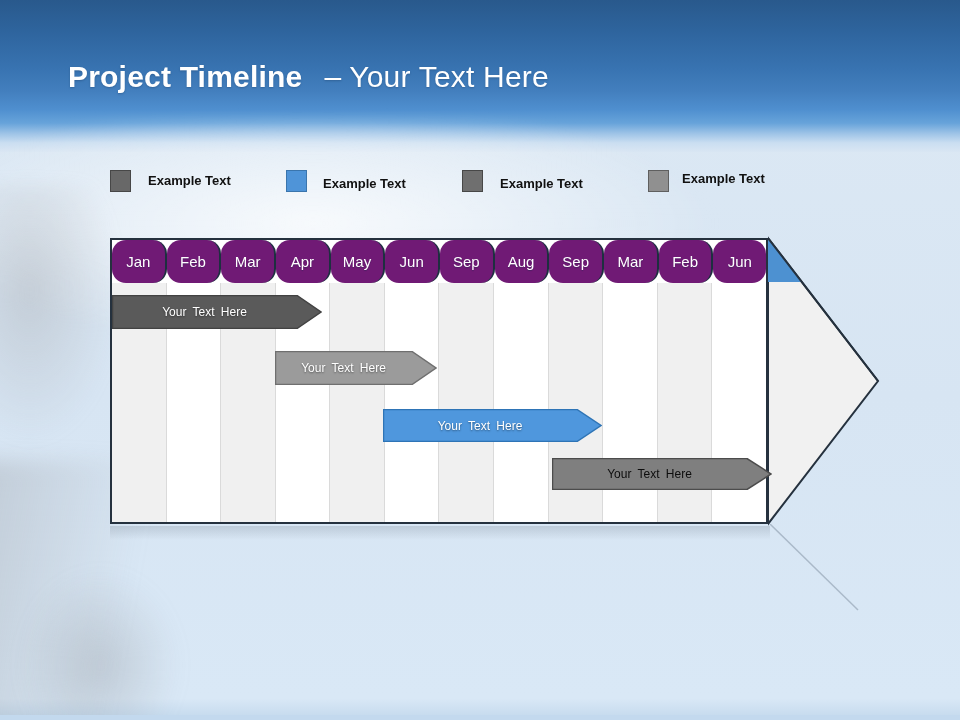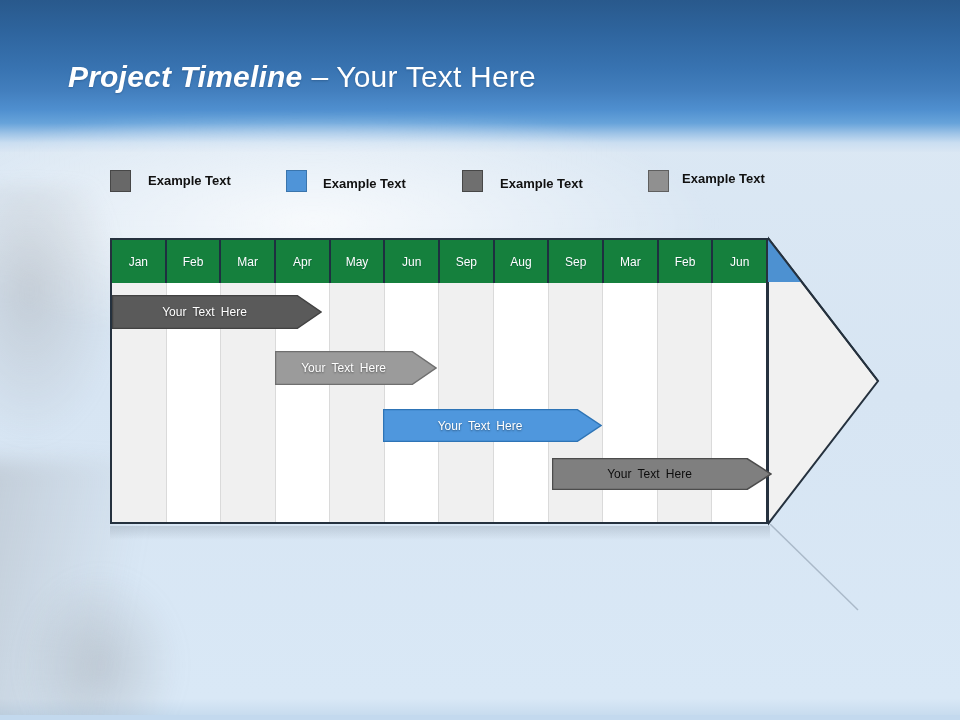--- a/index.html
+++ b/index.html
@@ -15,22 +15,22 @@
   .header-band {
     position:absolute; left:0; top:0; width:960px; height:152px;
     background:linear-gradient(180deg,
       #29598c 0%, #2e649d 20%, #3873b1 45%, #437fbe 60%,
       #4f8fcf 72%, #67a3da 81%, #9fc4e7 88%, #cadef1 94%, #d9e6f3 100%);
   }
   .slide-title {
     position:absolute; left:68px; top:60px; color:#ffffff; font-size:30px;
     letter-spacing:.2px; text-shadow:0 1px 2px rgba(10,30,60,.25); white-space:nowrap;
   }
-  .slide-title .t-bold { font-weight:700;font-style:italic; }
-  .slide-title .t-reg  { font-weight:400; margin-left:9px; }
+  .slide-title .t-bold { font-weight:700; }
+  .slide-title .t-reg  { font-weight:400; margin-left:22px; }
 
   
   .bg-photo { position:absolute; pointer-events:none; }
   .bp1 { left:-20px; top:120px; width:740px; height:230px;
          background:radial-gradient(ellipse at 45% 45%, rgba(255,255,255,.8) 0%, rgba(255,255,255,0) 70%);
          filter:blur(6px); }
   .bp2 { left:-30px; top:185px; width:150px; height:260px;
          background:radial-gradient(ellipse at 40% 40%, rgba(160,163,168,.38) 0%, rgba(160,163,168,0) 70%);
          filter:blur(8px); }
   .bp3 { left:-50px; top:460px; width:220px; height:300px;
@@ -54,23 +54,23 @@
   .ll3 { left:682px; top:171px; }
 
   
   .grid {
     position:absolute; left:110px; top:238px; width:658px; height:286px;
     border:2px solid #25313e; display:flex; flex-direction:column;
     background:#ffffff;
   }
   .months-row { display:flex; height:43px; }
   .month-cell {
-    flex:1; background:#15803d; border-right:2px solid #1e2f40;
+    flex:1; background:#701a75; border-right:2px solid #1e2f40;
     display:flex; align-items:center; justify-content:center;
-    color:#ffffff; font-size:12px; text-shadow:0 1px 1px rgba(15,40,70,.35);
+    color:#ffffff; font-size:15px; text-shadow:0 1px 1px rgba(15,40,70,.35);border-radius:14px;
   }
   .month-cell:last-child { border-right:none; }
   .cols { display:flex; flex:1; }
   .gcol { flex:1; border-right:1px solid #dadada; background:#ffffff; }
   .gcol:last-child { border-right:none; }
   .gcol.alt { background:#f0f0f0; }
 
   
   .cap-svg { position:absolute; left:768px; top:236px; width:114px; height:290px; }
 

